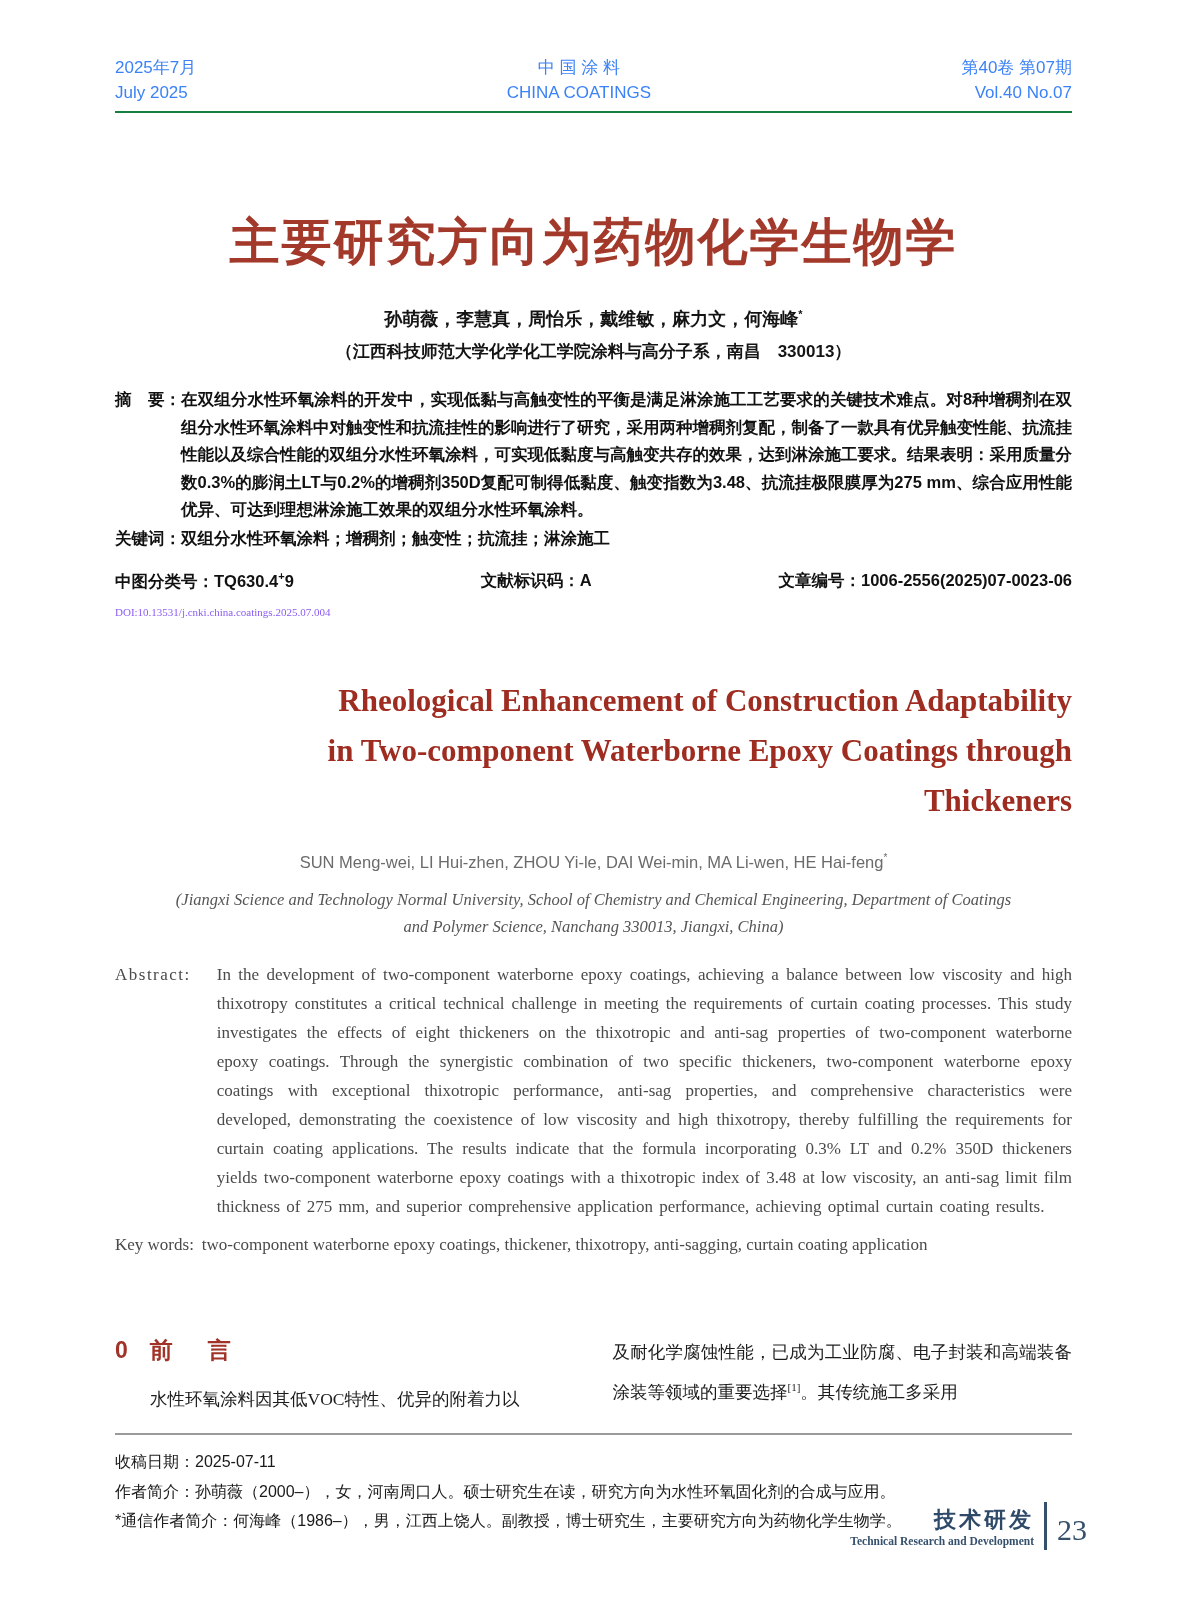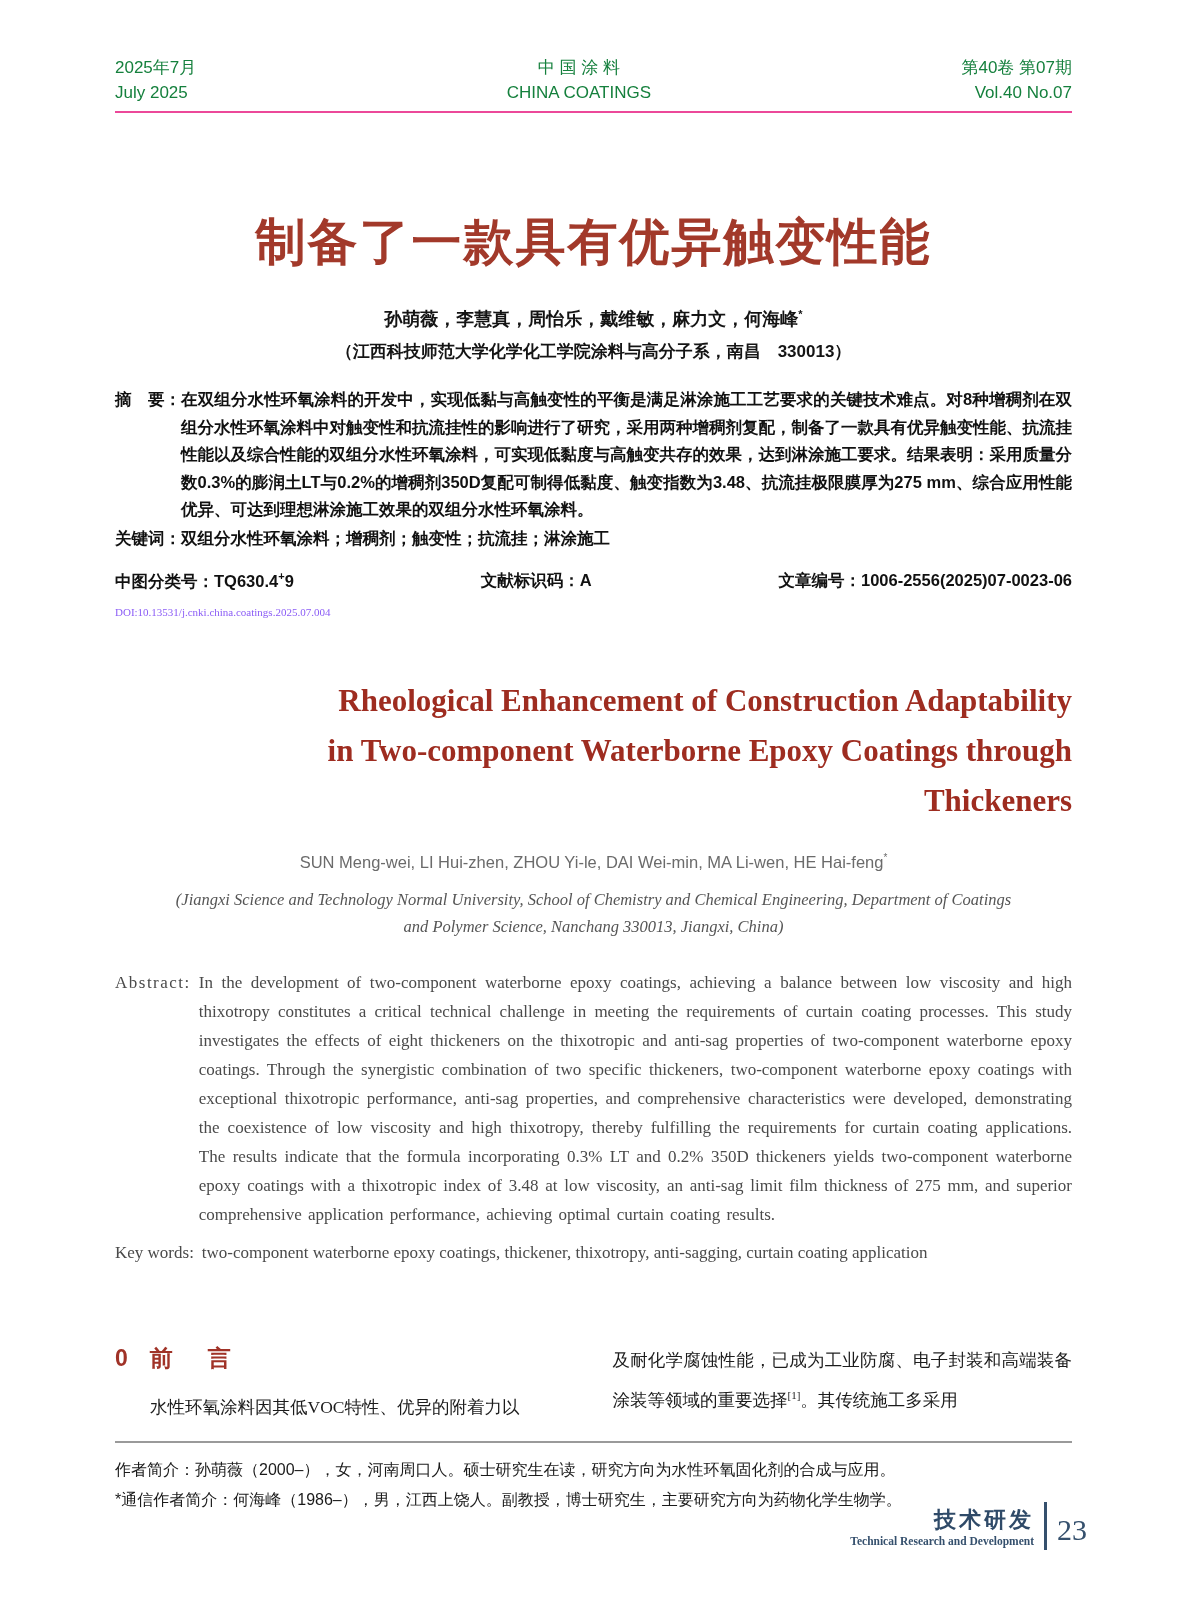--- a/index.html
+++ b/index.html
@@ -13,25 +13,25 @@
     background: #ffffff;
     padding: 55px 115px 0 115px;
     overflow: hidden;
   }
 
   
   .journal-header {
     display: flex;
     justify-content: space-between;
     align-items: flex-end;
-    color: #15803d;
+    color: #3b82f6;
     font-size: 17px;
     line-height: 25px;
     padding-bottom: 6px;
-    border-bottom: 2px solid #ec4899;
+    border-bottom: 2px solid #15803d;
   }
   .journal-header .col { white-space: nowrap; }
   .journal-header .col.center { text-align: center; }
   .journal-header .col.right { text-align: right; }
 
   
   .title-cn {
     margin-top: 96px;
     text-align: center;
     color: #a2392a;
@@ -119,26 +119,27 @@
     text-align: center;
     font-family: "Liberation Serif", serif;
     font-style: italic;
     font-size: 16.5px;
     line-height: 27px;
     color: #555555;
   }
 
   
   .abstract-en {
-    margin-top: 28px;
+    margin-top: 20px;
     font-family: "Liberation Serif", serif;
     font-size: 17px;
     line-height: 29px;
     color: #4a4a4a;
     word-spacing: 2px;
+    gap: 18px;
   }
   .abstract-en .hang-label { letter-spacing: 1.5px; margin-right: 8px; }
   .keywords-en {
     margin-top: 9px;
     font-family: "Liberation Serif", serif;
     font-size: 17px;
     line-height: 29px;
     color: #4a4a4a;
   }
   .keywords-en .hang-label { margin-right: 8px; }
@@ -229,21 +230,21 @@
       <div>中 国 涂 料</div>
       <div>CHINA COATINGS</div>
     </div>
     <div class="col right">
       <div>第40卷 第07期</div>
       <div>Vol.40  No.07</div>
     </div>
   </div>
 
   <div class="title-cn">
-    <div>制备了一款具有优异触变性能</div>
+    <div>主要研究方向为药物化学生物学</div>
   </div>
 
   <div class="authors-cn"><span>孙萌薇，李慧真，周怡乐，戴维敏，麻力文，何海峰</span><sup>*</sup></div>
 
   <div class="affiliation-cn">（江西科技师范大学化学化工学院涂料与高分子系，南昌　330013）</div>
 
   <div class="abstract-cn hang">
     <div class="hang-label">摘　要：</div>
     <div class="hang-body">在双组分水性环氧涂料的开发中，实现低黏与高触变性的平衡是满足淋涂施工工艺要求的关键技术难点。对8种增稠剂在双组分水性环氧涂料中对触变性和抗流挂性的影响进行了研究，采用两种增稠剂复配，制备了一款具有优异触变性能、抗流挂性能以及综合性能的双组分水性环氧涂料，可实现低黏度与高触变共存的效果，达到淋涂施工要求。结果表明：采用质量分数0.3%的膨润土LT与0.2%的增稠剂350D复配可制得低黏度、触变指数为3.48、抗流挂极限膜厚为275 mm、综合应用性能优异、可达到理想淋涂施工效果的双组分水性环氧涂料。</div>
   </div>
@@ -288,20 +289,21 @@
       <div class="section-heading"><span class="sec-no">0</span><span>前　言</span></div>
       <div class="body-text indent">水性环氧涂料因其低VOC特性、优异的附着力以</div>
     </div>
     <div class="col-right">
       <div class="body-text"><span>及耐化学腐蚀性能，已成为工业防腐、电子封装和高端装备涂装等领域的重要选择</span><sup>[1]</sup><span>。其传统施工多采用</span></div>
     </div>
   </div>
 
   <div class="footnote-divider"></div>
   <div class="footnotes">
+    <div>收稿日期：2025-07-11</div>
     <div>作者简介：孙萌薇（2000–），女，河南周口人。硕士研究生在读，研究方向为水性环氧固化剂的合成与应用。</div>
     <div>*通信作者简介：何海峰（1986–），男，江西上饶人。副教授，博士研究生，主要研究方向为药物化学生物学。</div>
 
   </div>
 
   <div class="page-footer">
     <div class="footer-text">
       <div class="footer-zh">技术研发</div>
       <div class="footer-en">Technical Research and Development</div>
     </div>

